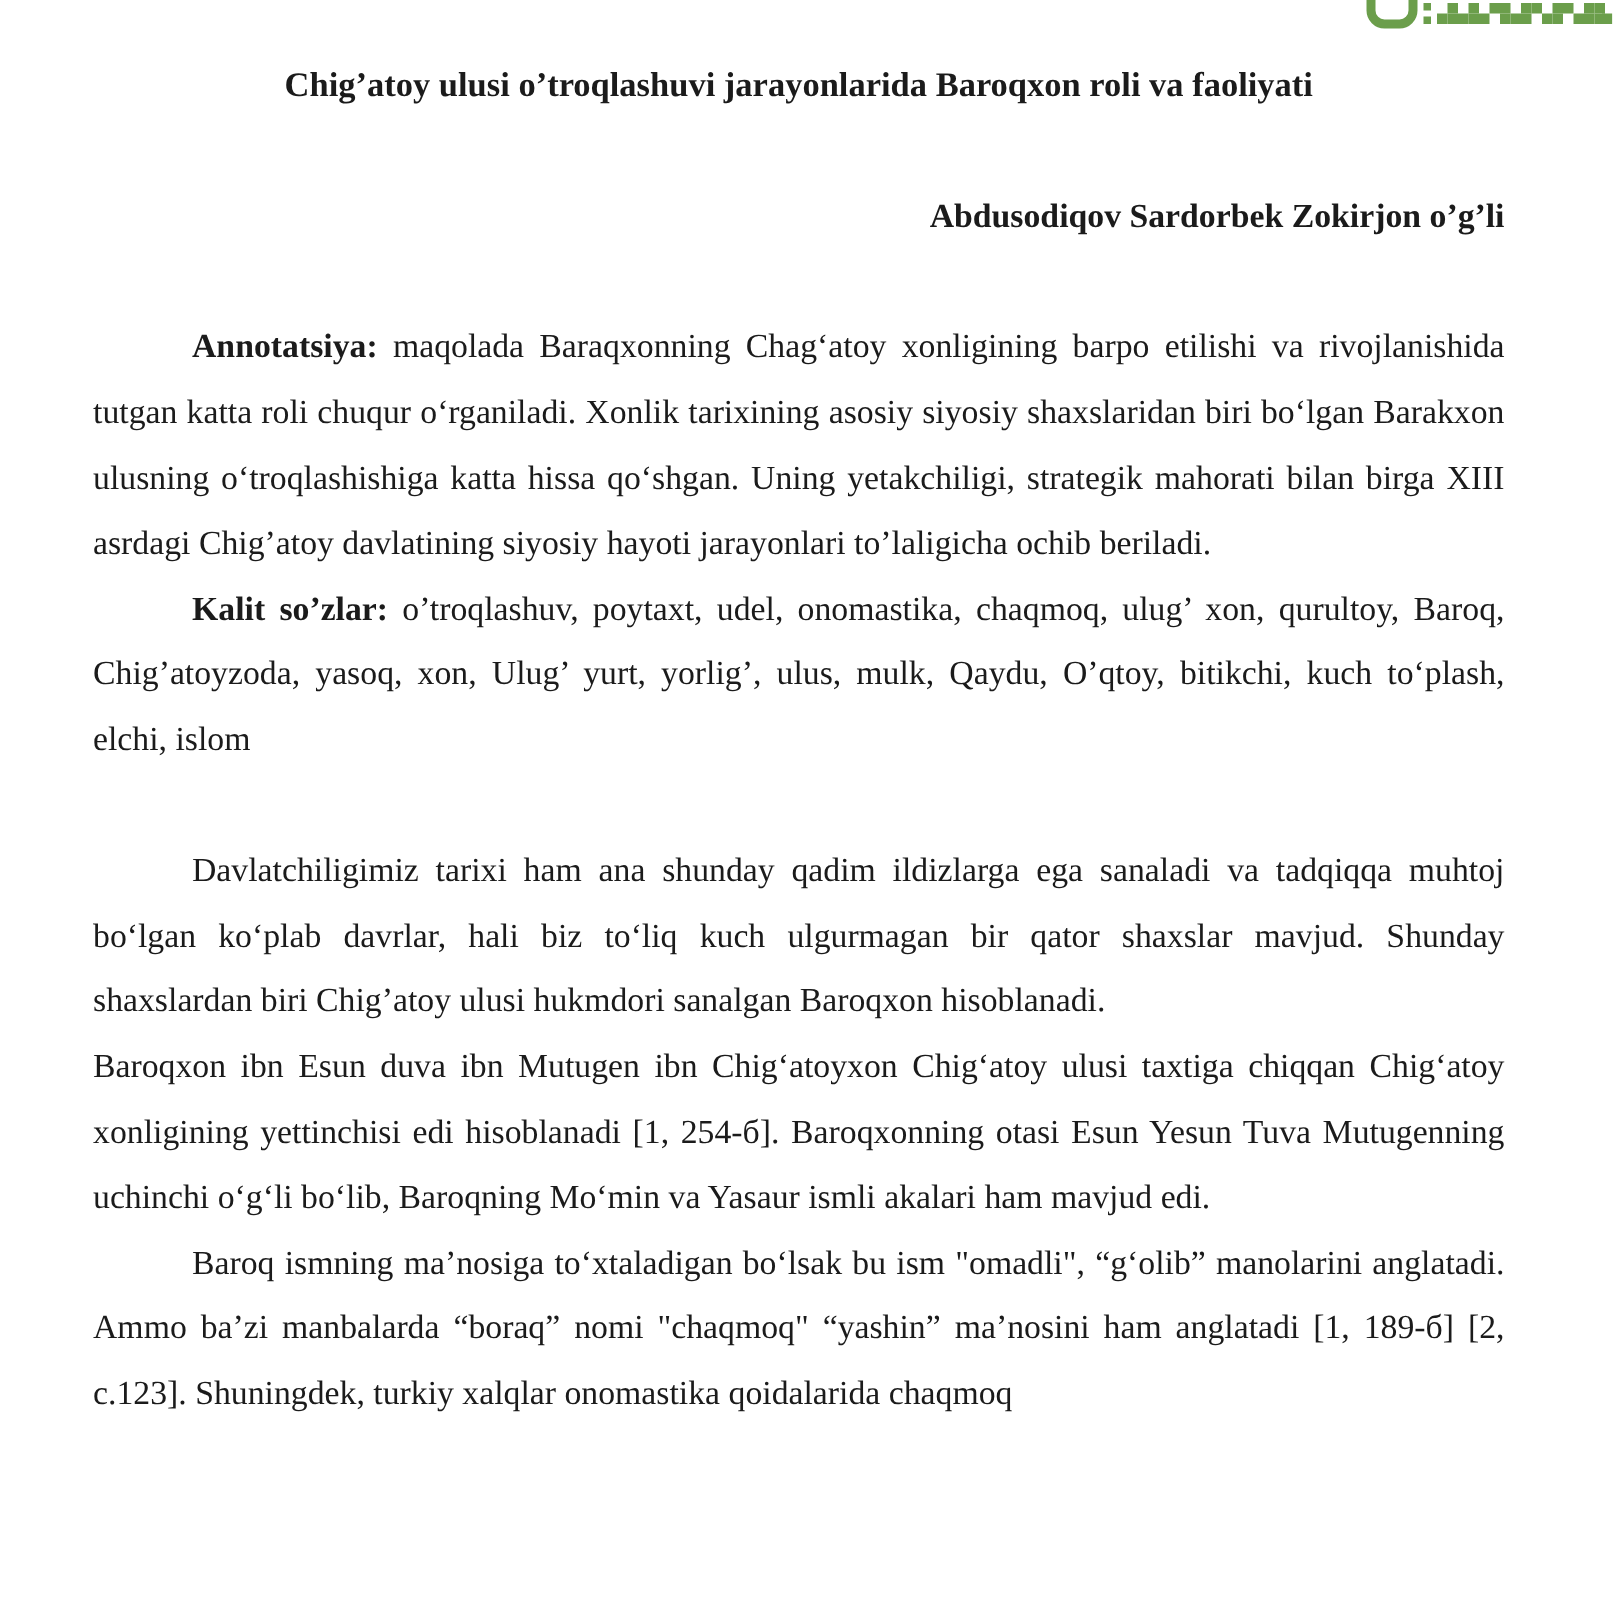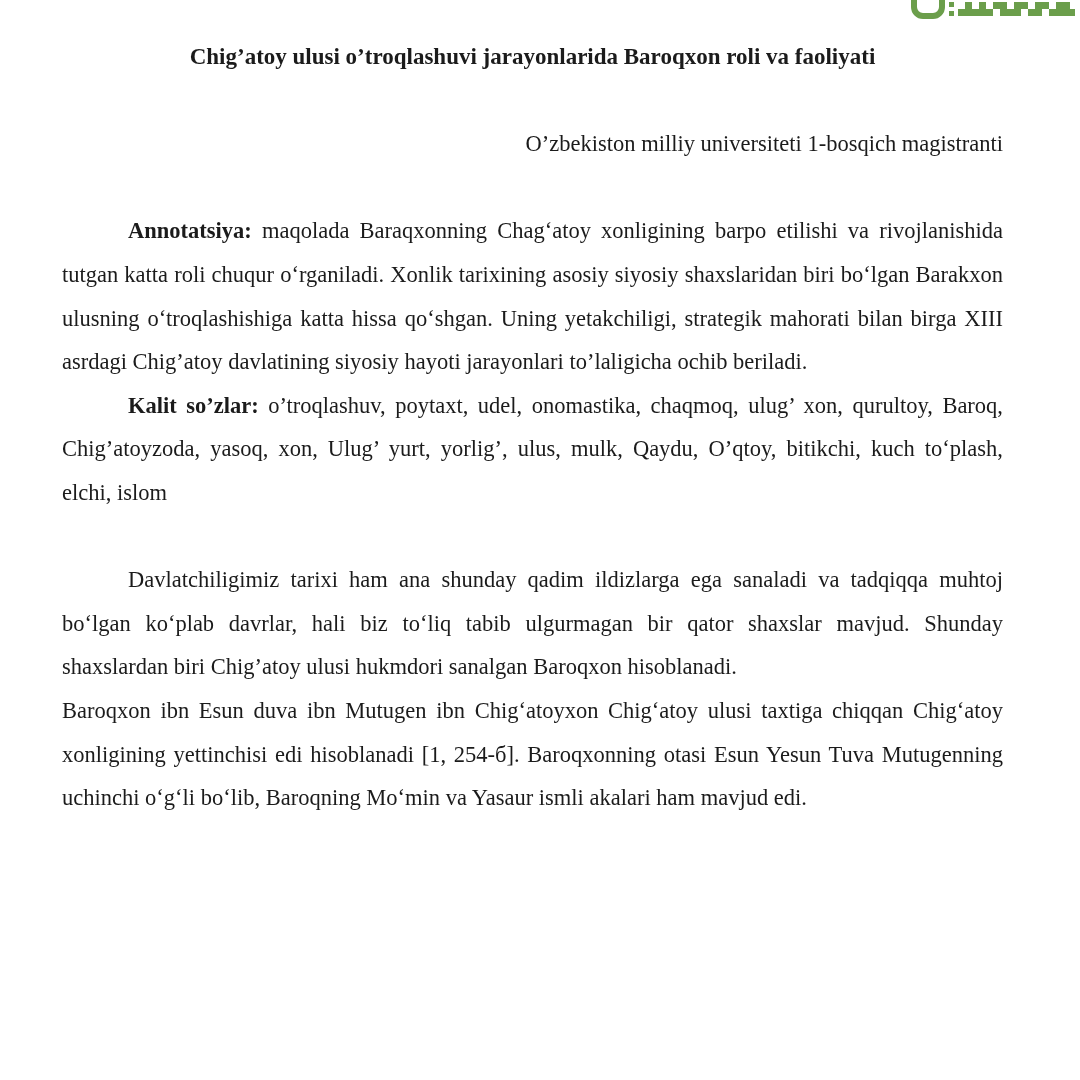--- a/index.html
+++ b/index.html
@@ -87,28 +87,29 @@
     </g>
   </svg>
 </div>
 
 <div class="content">
 
   <h1 class="doc-title">Chig’atoy ulusi o’troqlashuvi jarayonlarida Baroqxon roli va faoliyati</h1>
 
   <div class="spacer"></div>
 
-  <p class="byline">O’zbekiston milliy universiteti 1-bosqich magistranti</p>
+  <p class="byline byline-bold">Abdusodiqov Sardorbek Zokirjon o’g’li</p>
 
   <div class="spacer"></div>
 
   <p class="para indent"><span class="lead">Annotatsiya:</span><span> maqolada Baraqxonning Chagʻatoy xonligining barpo etilishi va rivojlanishida tutgan katta roli chuqur oʻrganiladi. Xonlik tarixining asosiy siyosiy shaxslaridan biri boʻlgan Barakxon ulusning oʻtroqlashishiga katta hissa qoʻshgan. Uning yetakchiligi, strategik mahorati bilan birga XIII asrdagi Chig’atoy davlatining siyosiy hayoti jarayonlari to’laligicha ochib beriladi.</span></p>
 
   <p class="para indent"><span class="lead">Kalit so’zlar:</span><span> o’troqlashuv, poytaxt, udel, onomastika, chaqmoq, ulug’ xon, qurultoy, Baroq, Chig’atoyzoda, yasoq, xon, Ulug’ yurt,  yorlig’, ulus, mulk, Qaydu, O’qtoy,  bitikchi, kuch toʻplash, elchi, islom</span></p>
 
   <div class="spacer"></div>
 
-  <p class="para indent">Davlatchiligimiz tarixi ham ana shunday qadim ildizlarga ega sanaladi va tadqiqqa muhtoj boʻlgan koʻplab davrlar, hali biz toʻliq tabib ulgurmagan bir qator shaxslar mavjud. Shunday shaxslardan biri Chig’atoy ulusi hukmdori sanalgan Baroqxon hisoblanadi.</p>
+  <p class="para indent">Davlatchiligimiz tarixi ham ana shunday qadim ildizlarga ega sanaladi va tadqiqqa muhtoj boʻlgan koʻplab davrlar, hali biz toʻliq kuch ulgurmagan bir qator shaxslar mavjud. Shunday shaxslardan biri Chig’atoy ulusi hukmdori sanalgan Baroqxon hisoblanadi.</p>
 
   <p class="para">Baroqxon ibn Esun duva ibn Mutugen ibn Chigʻatoyxon Chigʻatoy ulusi taxtiga chiqqan Chigʻatoy xonligining yettinchisi edi hisoblanadi [1, 254-б].  Baroqxonning otasi Esun Yesun Tuva Mutugenning uchinchi oʻgʻli boʻlib, Baroqning Moʻmin va Yasaur ismli akalari ham mavjud edi.</p>
 
+  <p class="para indent">Baroq ismning ma’nosiga toʻxtaladigan boʻlsak bu ism "omadli", “gʻolib” manolarini anglatadi. Ammo ba’zi manbalarda “boraq” nomi "chaqmoq" “yashin” ma’nosini ham anglatadi [1, 189-б] [2, c.123]. Shuningdek, turkiy xalqlar onomastika qoidalarida chaqmoq</p>
 
 </div>
 
 </body></html>

